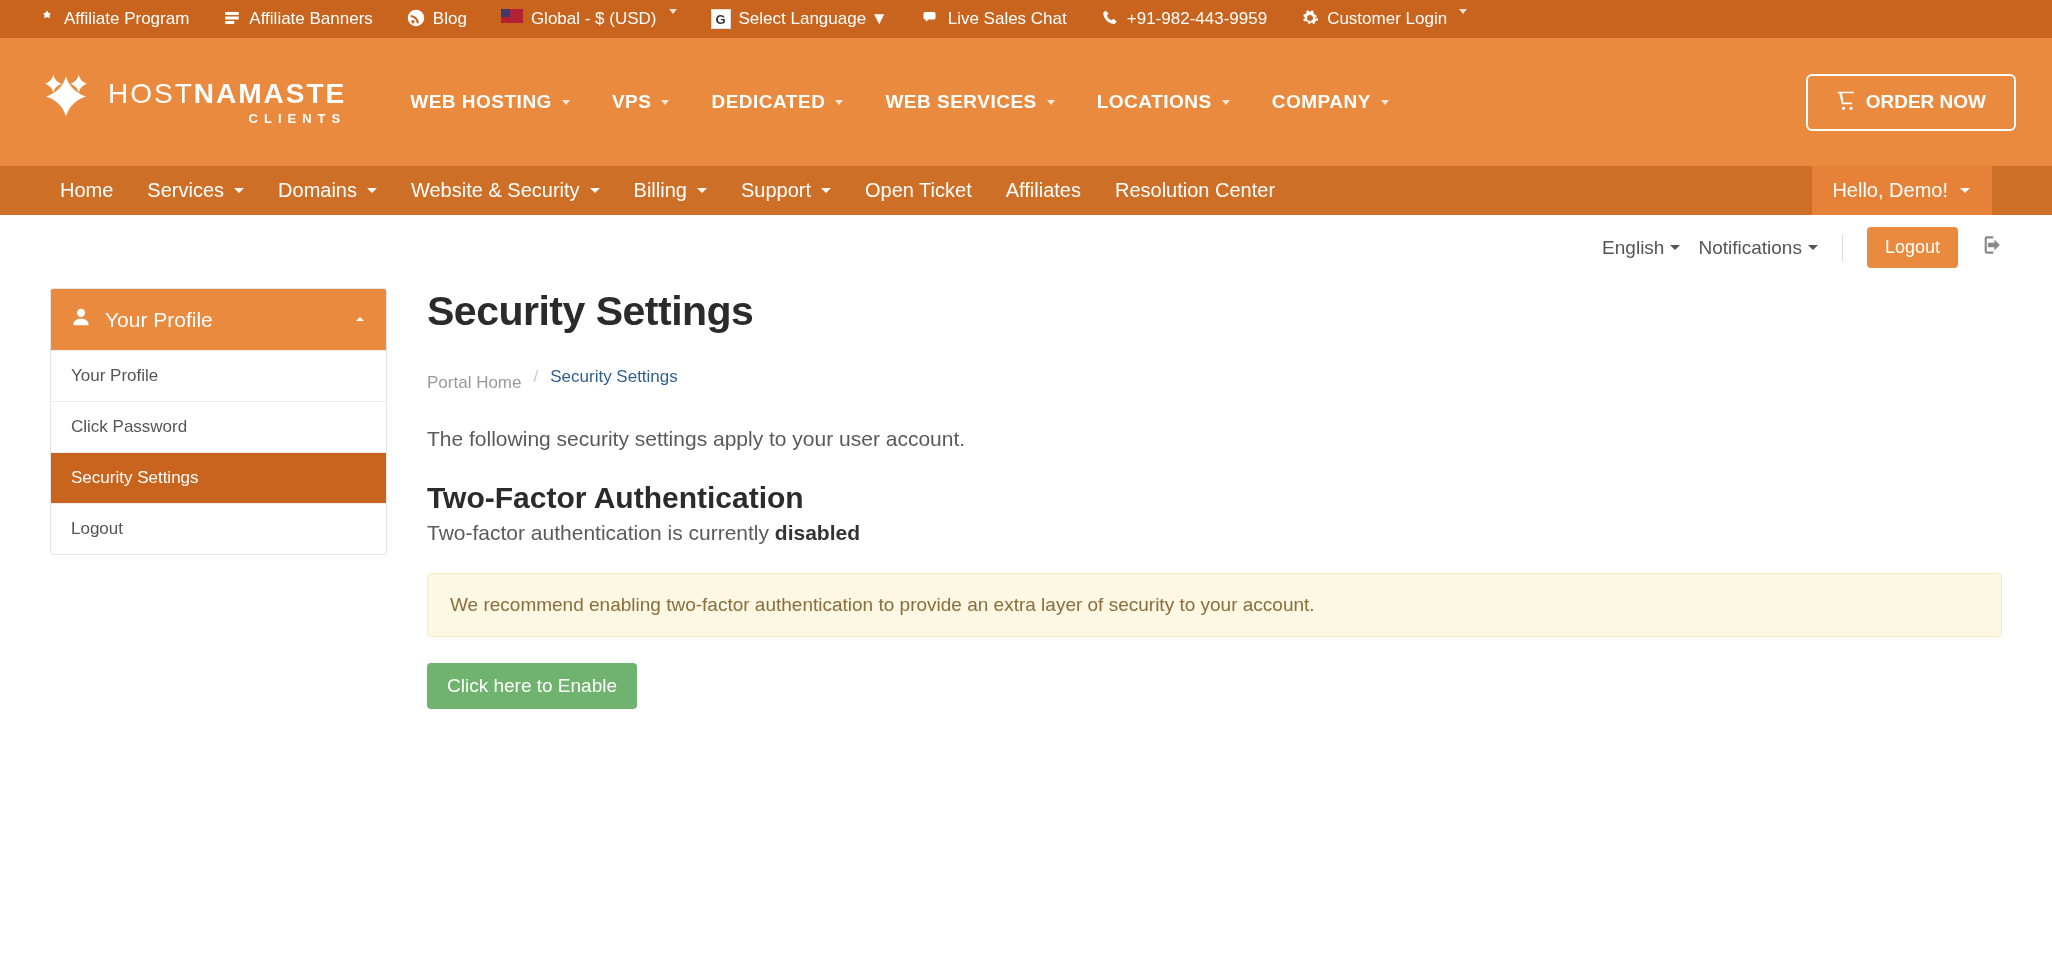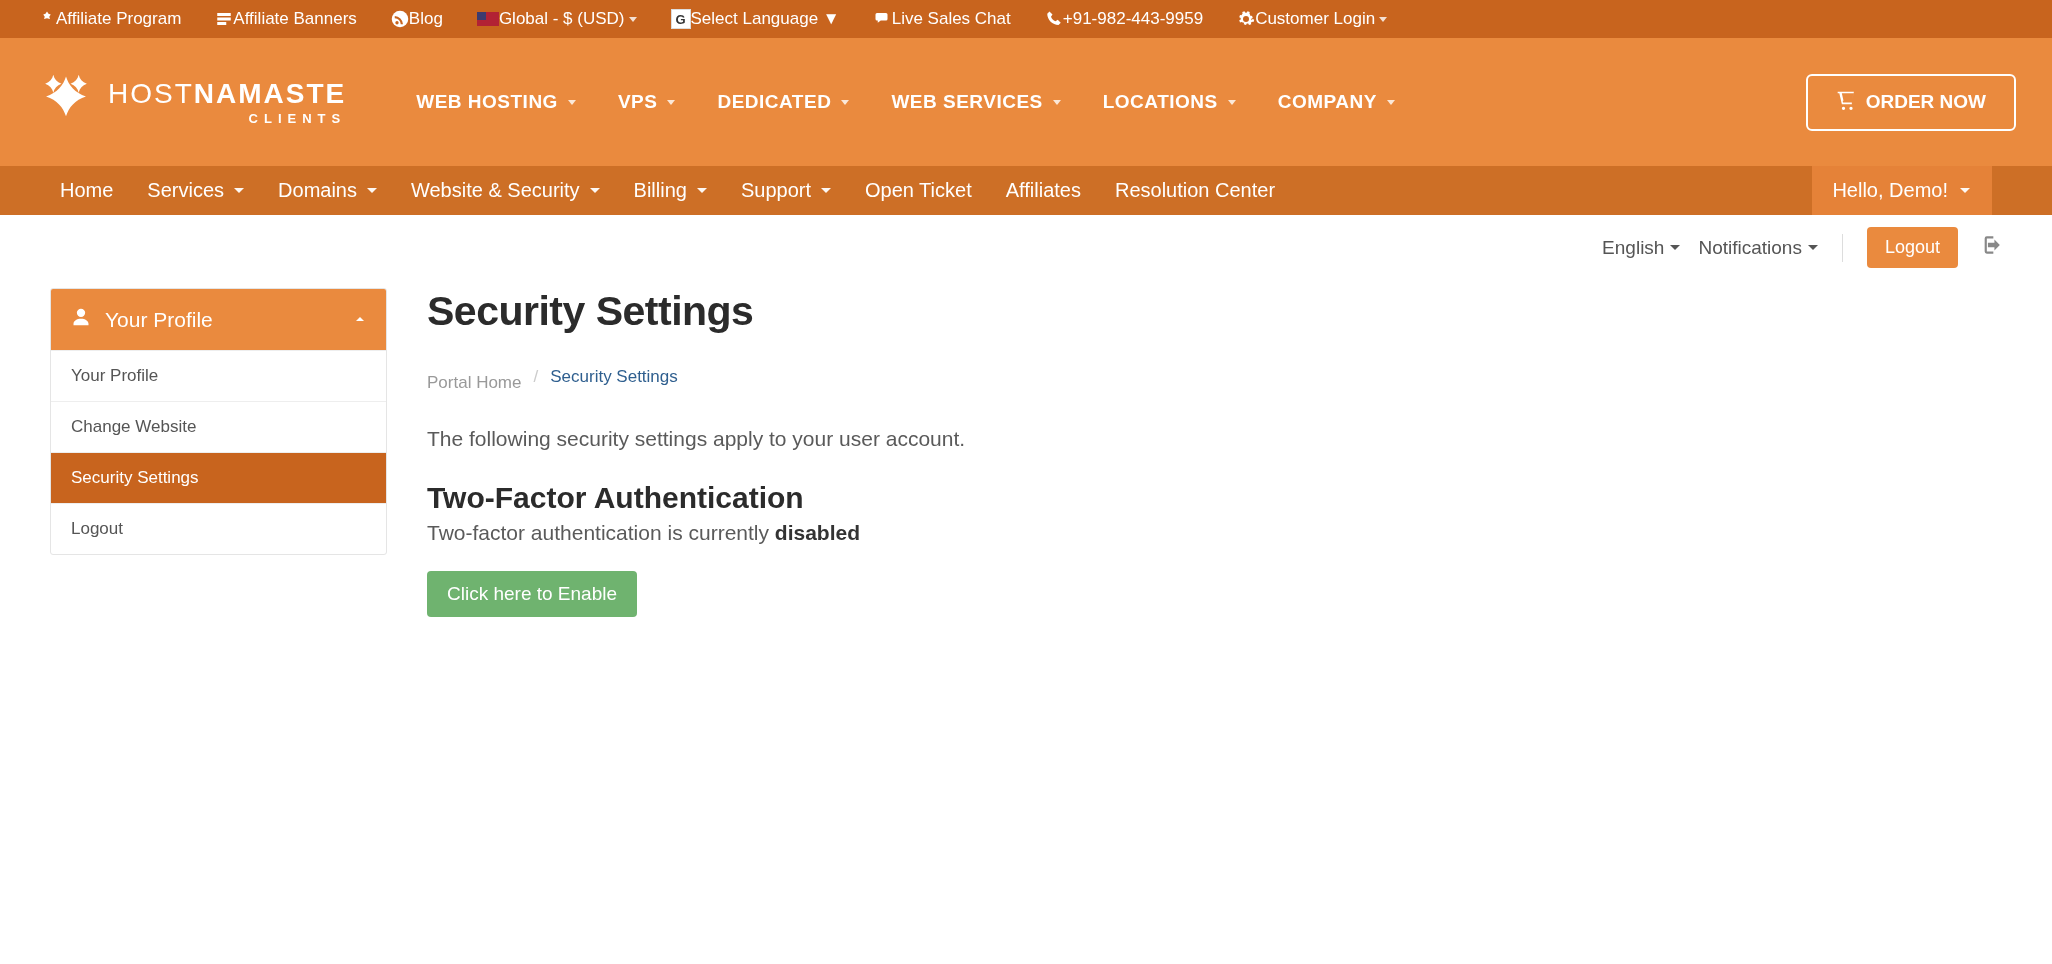--- a/index.html
+++ b/index.html
@@ -15,22 +15,22 @@
     color: #fff;
     display: flex;
     align-items: center;
     padding: 0 38px;
     height: 38px;
     gap: 34px;
     font-size: 17px;
   }
   .topbar-item {
     display: flex;
-    align-items: center;
-    gap: 0;
+    align-items: flex-start;
+    gap: 8px;
     cursor: pointer;
     white-space: nowrap;
   }
   .topbar-item .mini-icon {
     width: 18px; height: 18px;
     display: inline-flex;
     align-items: center; justify-content: center;
   }
   .caret-down {
     width: 0; height: 0;
@@ -73,21 +73,21 @@
   .logo-mark svg { width: 60px; height: 58px; }
   .logo-text { line-height: 1; }
   .logo-text .line1 { font-size: 28px; letter-spacing: 2px; font-weight: 300; }
   .logo-text .line1 b { font-weight: 800; }
   .logo-text .line2 { font-size: 13px; letter-spacing: 6px; text-align:right; margin-top:4px; font-weight:600; }
 
   .mainnav {
     display:flex;
     align-items:flex-start;
     gap: 42px;
-    margin-left: 30px;
+    margin-left: 24px;
     flex: 1;
   }
   .mainnav-item {
     font-size: 19px;
     font-weight: 800;
     letter-spacing: 0.5px;
     display:flex;align-items:center;gap:6px;
     cursor:pointer;
     white-space:nowrap;
   }
@@ -415,21 +415,21 @@
         <span class="chev">
           <svg viewBox="0 0 24 24" fill="#fff">
               <path d="M6 15l6-6 6 6z"></path>
             </svg>
         </span>
       </div>
       <div class="panel-item">
         <span>Your Profile</span>
       </div>
       <div class="panel-item">
-        <span>Change Website</span>
+        <span>Click Password</span>
       </div>
       <div class="panel-item active">
         <span>Security Settings</span>
       </div>
       <div class="panel-item">
         <span>Logout</span>
       </div>
     </div>
   </div>
 
@@ -442,18 +442,19 @@
       <span class="current">Security Settings</span>
     </div>
 
     <p class="lead">The following security settings apply to your user account.</p>
 
     <h2 class="section-h">Two-Factor Authentication</h2>
     <p class="tfa-line">
       <span>Two-factor authentication is currently </span><b>disabled</b>
     </p>
 
+    <div class="alert">We recommend enabling two-factor authentication to provide an extra layer of security to your account.</div>
 
     <div class="btn-enable">
       <span>Click here to Enable</span>
     </div>
   </div>
 </div>
 
 </body></html>

